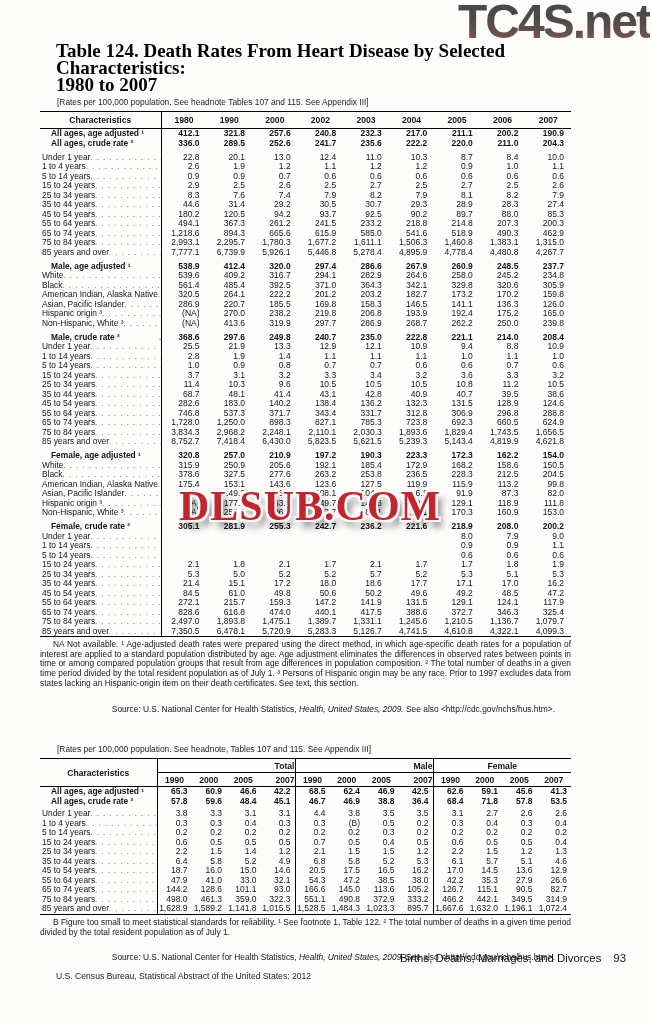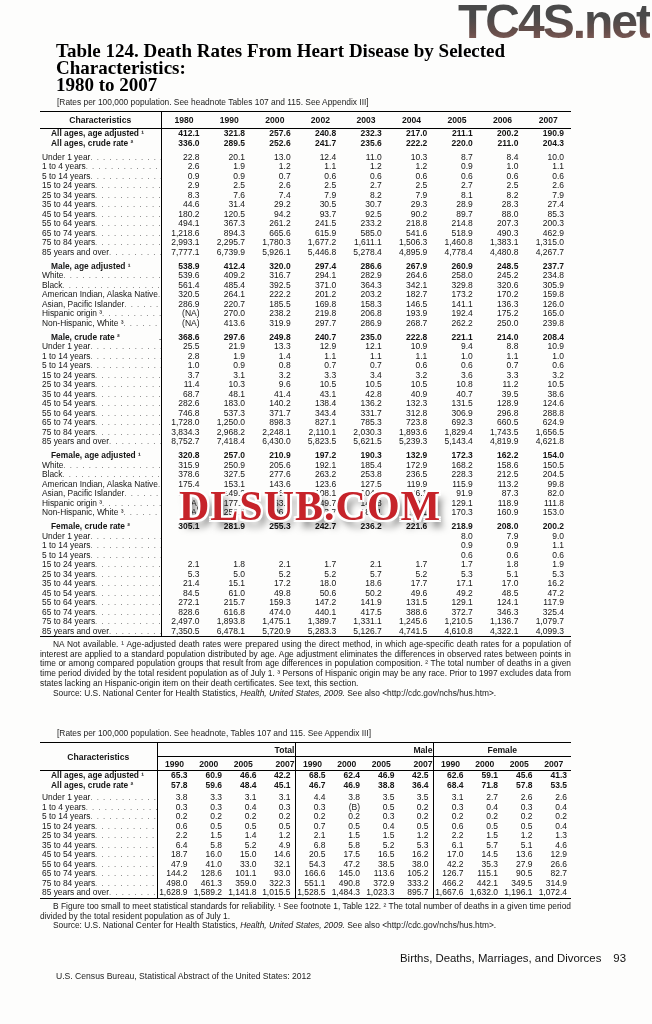--- a/index.html
+++ b/index.html
@@ -31,21 +31,21 @@
   tr.b td{font-weight:bold;}
   tr.sp td{height:4.5px;}
   .t125 tr.sp td{height:3px;}
   .lblwrap{display:flex;align-items:baseline;overflow:hidden;}
   .lblwrap.ind{padding-left:9px;gap:39px;}
   .lt{white-space:pre;font-size:8.4px;}
   .dots{flex:1;overflow:hidden;white-space:nowrap;color:#3a3a3a;font-size:7.8px;letter-spacing:1px;}
   .dots::after{content:" . . . . . . . . . . . . . . . . . . . . . . . . . . . . . . . . . . . . . . . .";}
 
   .note{font-size:8.4px;line-height:9.7px;text-align:justify;margin:3px 0 0 0;text-indent:13px;color:#161616;}
-  .source{font-size:8.4px;line-height:9.8px;margin:0;text-indent:13px;color:#161616;}
+  .source{font-size:8.4px;line-height:9.8px;margin:16px;text-indent:13px;color:#161616;text-align:right;}
   .source .it{font-style:italic;}
   .sec2{margin-top:30px;}
 
   .footer-line{position:absolute;top:952px;left:40px;right:26px;text-align:right;
                font-size:11.4px;color:#111;z-index:1;}
   .page-num{margin-left:12px;}
   .credit{position:absolute;top:971px;left:56px;font-size:8.6px;color:#1c1c1c;z-index:1;}
 
   .wm{position:absolute;pointer-events:none;white-space:nowrap;}
   .wm-top{top:-6px;right:2px;z-index:0;font-weight:bold;font-size:48px;letter-spacing:-2px;
@@ -697,21 +697,21 @@
                 <div class="lblwrap ind">
                   <span class="lt">Female, age adjusted ¹</span>
                   <span class="dots"></span>
                 </div>
               </td>
               <td class="val">320.8</td>
               <td class="val">257.0</td>
               <td class="val">210.9</td>
               <td class="val">197.2</td>
               <td class="val">190.3</td>
-              <td class="val">132.9</td>
+              <td class="val">223.3</td>
               <td class="val">172.3</td>
               <td class="val">162.2</td>
               <td class="val">154.0</td>
             </tr>
             <tr class="">
               <td class="lbl">
                 <div class="lblwrap">
                   <span class="lt">White</span>
                   <span class="dots"></span>
                 </div>

